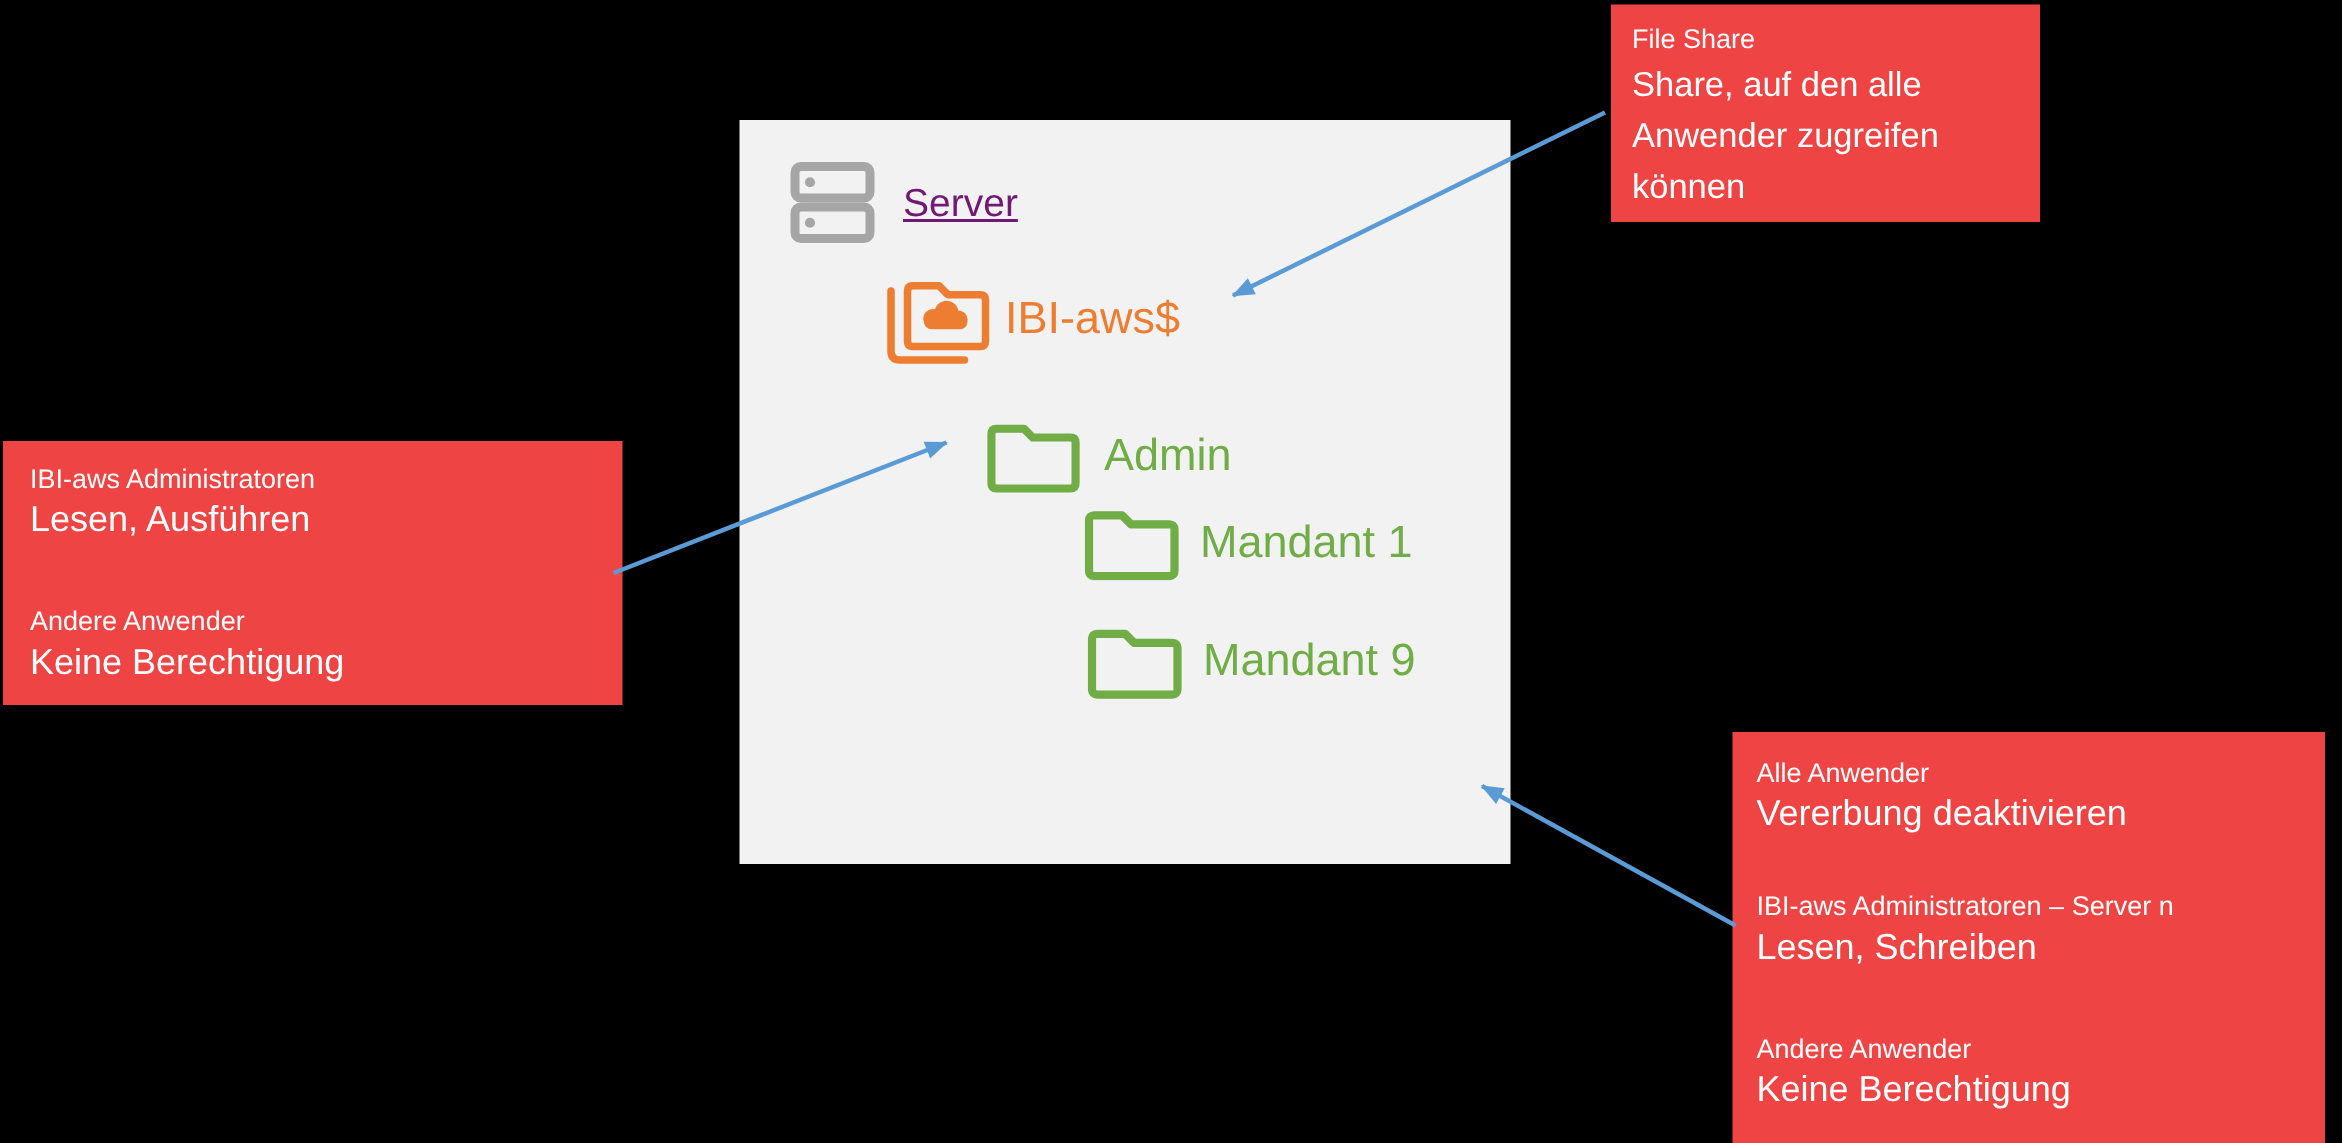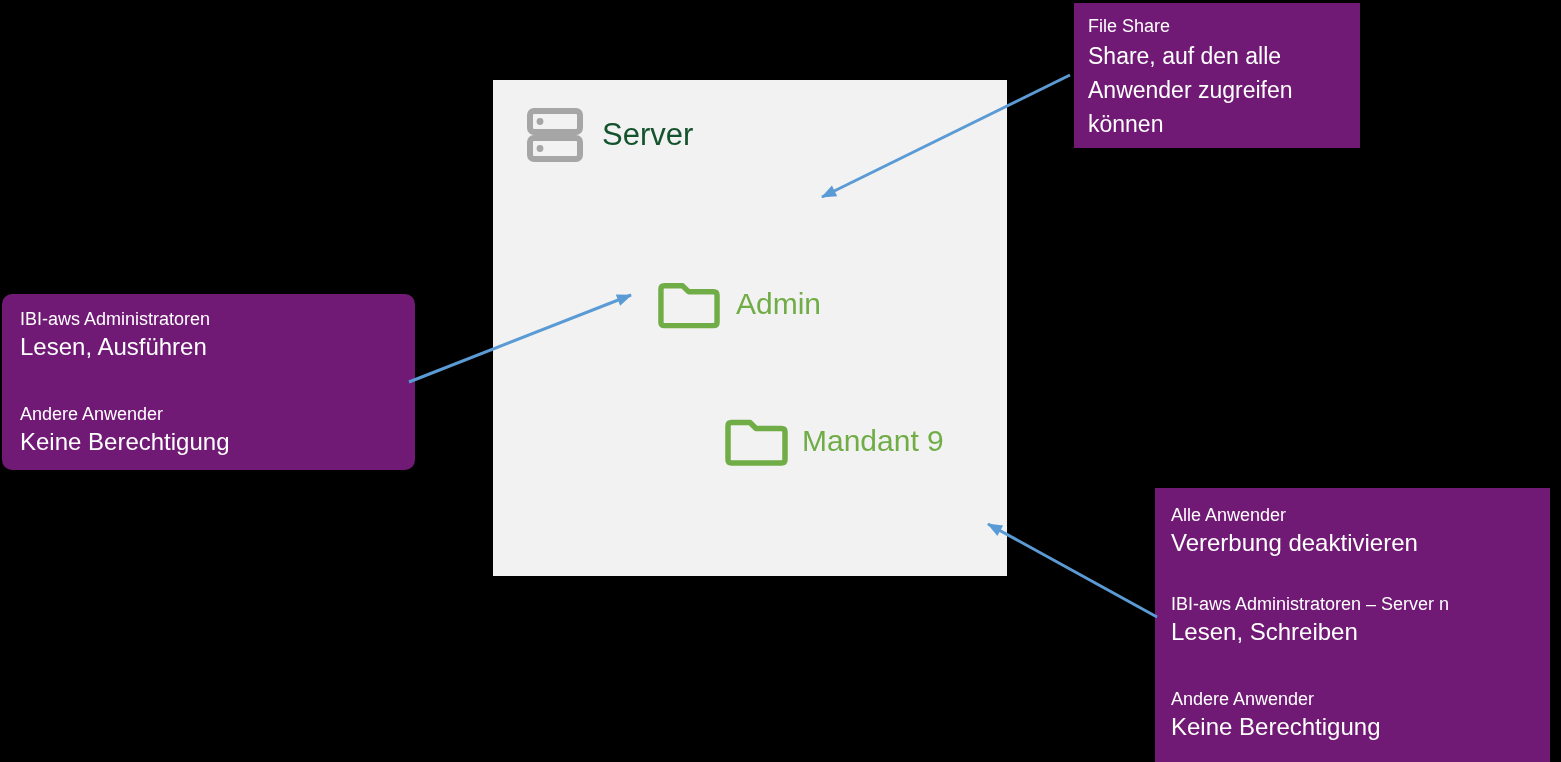--- a/index.html
+++ b/index.html
@@ -22,46 +22,46 @@
 
   
   .tree-row {
     position: absolute;
     display: flex;
     align-items: center;
   }
   .tree-row .lbl { white-space: nowrap; }
 
   .row-server   { left: 33px;  top: 26px;  height: 58px; gap: 18px; }
-  .row-server .lbl { color: #14532d; font-size: 31px; }
+  .row-server .lbl { color: #701a75; font-size: 26px; text-decoration: underline; }
 
   .row-share    { left: 96px;  top: 101px; height: 64px; gap: 9px; }
   .row-share .lbl { color: #ED7D31; font-size: 30px; }
 
   .row-admin    { left: 165px; top: 199px; height: 50px; gap: 16px; justify-content: center; }
   .row-m1       { left: 230px; top: 257px; height: 50px; gap: 14px; }
   .row-m2       { left: 232px; top: 336px; height: 50px; gap: 14px; }
   .row-mn       { left: 232px; top: 416px; height: 50px; gap: 14px; }
   .green-lbl { color: #70AD47; font-size: 30px; }
 
   
   .callout {
     position: absolute;
-    background: #701a75;
+    background: #ef4444;
     color: #FFFFFF;
     box-sizing: border-box;
   }
   .co-title { font-size: 18px; line-height: 24px; }
   .co-value { font-size: 24px; line-height: 30px; }
 
   .co-file-share { left: 1074px; top: 3px; width: 286px; height: 145px; padding: 10px 14px; }
   .co-file-share .co-body { font-size: 23px; line-height: 34px; }
   .co-file-share .co-title { line-height: 26px; }
 
-  .co-admin { left: 2px; top: 294px; width: 413px; height: 176px; padding: 13px 18px; border-radius: 10px; }
+  .co-admin { left: 2px; top: 294px; width: 413px; height: 176px; padding: 13px 18px; }
   .co-admin .perm-group { margin-bottom: 40px; }
 
   .co-mandant { left: 1155px; top: 488px; width: 395px; height: 316px; padding: 15px 16px; }
   .co-mandant .perm-group.g1 { margin-bottom: 34px; }
   .co-mandant .perm-group.g2 { margin-bottom: 40px; }
 
   .perm-group .co-title { margin-bottom: 1px; }
 
   
   .arrows {
@@ -82,28 +82,47 @@
         <g fill="none" stroke="#A6A6A6" stroke-width="6" stroke-linejoin="round">
           <rect x="4" y="5" width="50" height="21" rx="4"></rect>
           <rect x="4" y="32" width="50" height="21" rx="4"></rect>
         </g>
         <circle cx="14" cy="15.5" r="3.4" fill="#A6A6A6"></circle>
         <circle cx="14" cy="42.5" r="3.4" fill="#A6A6A6"></circle>
       </svg>
       <span class="lbl">Server</span>
     </div>
 
+    <div class="tree-row row-share">
+      <svg width="72" height="64" viewBox="0 0 72 64">
+        <path d="M5 13 V53 Q5 59 11 59 H54" fill="none" stroke="#ED7D31" stroke-width="5" stroke-linecap="round"></path>
+        <path d="M16 46.5 V13 Q16 9.5 19.5 9.5 H37 L43 15.5 H64.5 Q68 15.5 68 19 V46.5 Q68 50 64.5 50 H19.5 Q16 50 16 46.5 Z" fill="none" stroke="#ED7D31" stroke-width="5" stroke-linejoin="round"></path>
+        <g fill="#ED7D31">
+          <circle cx="33" cy="31.5" r="6.5"></circle>
+          <circle cx="42" cy="27.5" r="8"></circle>
+          <circle cx="50" cy="32" r="6"></circle>
+          <rect x="27" y="28.5" width="29" height="10" rx="5"></rect>
+        </g>
+      </svg>
+      <span class="lbl">IBI-aws$</span>
+    </div>
 
     <div class="tree-row row-admin">
       <svg width="62" height="50" viewBox="0 0 63 50">
         <path d="M3 43.5 V10 Q3 6.5 6.5 6.5 H25 L31 12.5 H56.5 Q60 12.5 60 16 V43.5 Q60 47 56.5 47 H6.5 Q3 47 3 43.5 Z" fill="none" stroke="#70AD47" stroke-width="5.5" stroke-linejoin="round"></path>
       </svg>
       <span class="lbl green-lbl">Admin</span>
     </div>
 
+    <div class="tree-row row-m1">
+      <svg width="63" height="50" viewBox="0 0 63 50">
+        <path d="M3 43.5 V10 Q3 6.5 6.5 6.5 H25 L31 12.5 H56.5 Q60 12.5 60 16 V43.5 Q60 47 56.5 47 H6.5 Q3 47 3 43.5 Z" fill="none" stroke="#70AD47" stroke-width="5.5" stroke-linejoin="round"></path>
+      </svg>
+      <span class="lbl green-lbl">Mandant 1</span>
+    </div>
 
     <div class="tree-row row-m2">
       <svg width="63" height="50" viewBox="0 0 63 50">
         <path d="M3 43.5 V10 Q3 6.5 6.5 6.5 H25 L31 12.5 H56.5 Q60 12.5 60 16 V43.5 Q60 47 56.5 47 H6.5 Q3 47 3 43.5 Z" fill="none" stroke="#70AD47" stroke-width="5.5" stroke-linejoin="round"></path>
       </svg>
       <span class="lbl green-lbl">Mandant 9</span>
     </div>
 
 
   </div>

